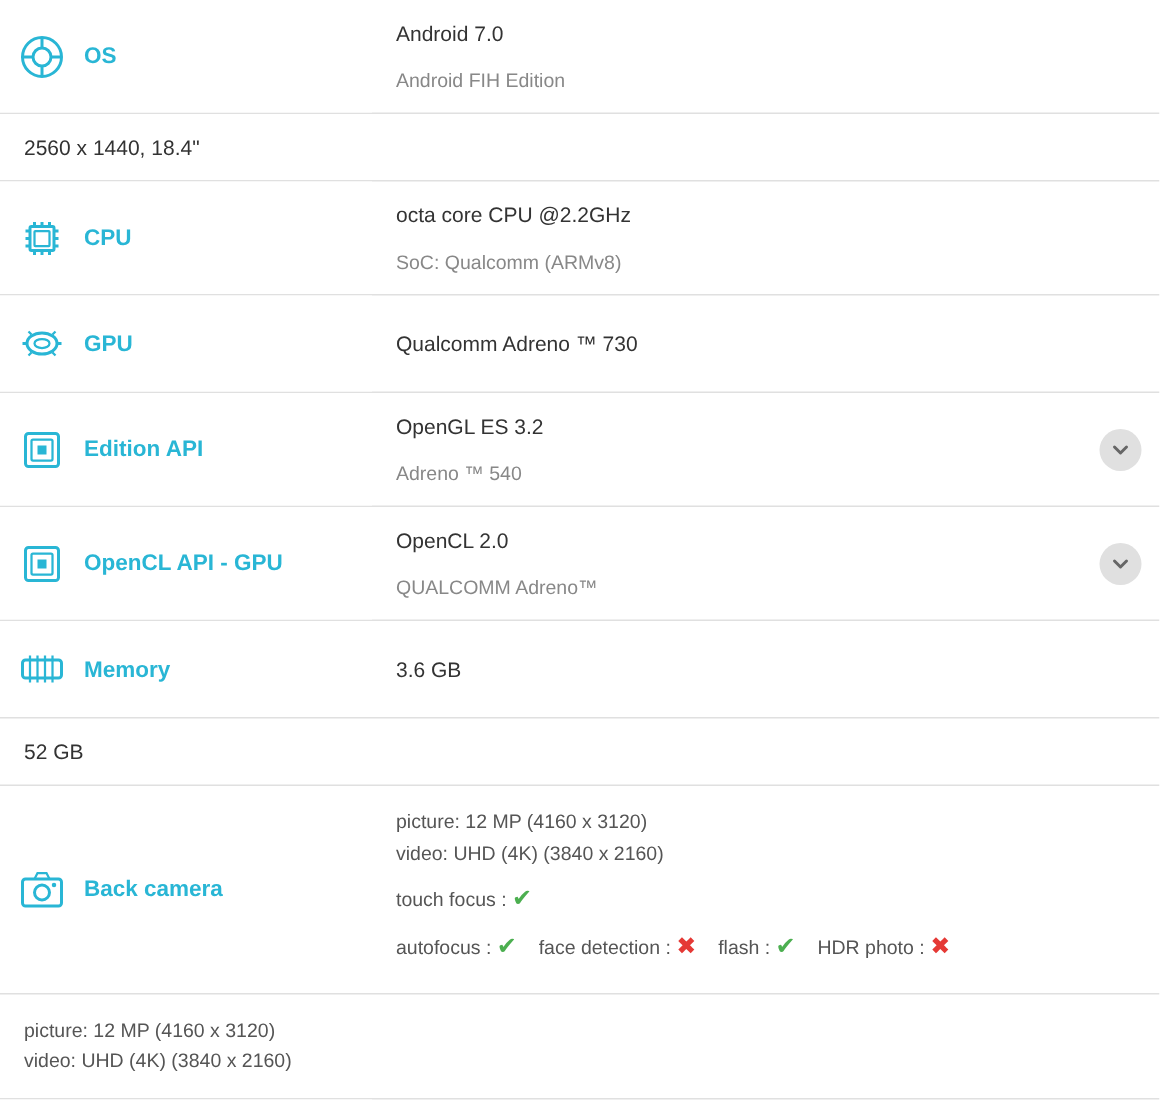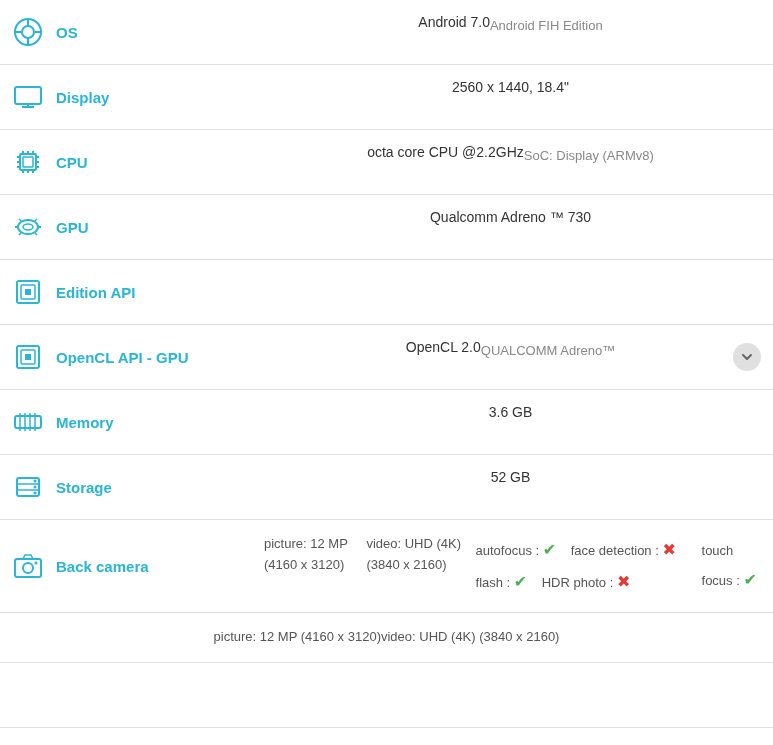--- a/index.html
+++ b/index.html
@@ -42,33 +42,33 @@
     }
     .spec-label-text {
       color: #29b6d5;
       font-size: 15px;
       font-weight: 700;
     }
     .spec-value {
       flex: 1;
       padding: 14px 16px;
       display: flex;
-      flex-direction: row;
+      flex-direction: column;
       justify-content: center;
       position: relative;
     }
     .spec-value-primary {
       font-size: 14px;
       color: #333;
       font-weight: 500;
     }
     .spec-value-secondary {
       font-size: 13px;
       color: #888;
-      margin-top: 4px;
+      margin-top: 16px;
     }
     .spec-value-line {
       font-size: 13px;
       color: #555;
       line-height: 1.6;
     }
     .chevron-btn {
       position: absolute;
       right: 12px;
       top: 50%;
@@ -115,30 +115,20 @@
       </div>
       <span class="spec-label-text">OS</span>
     </div>
     <div class="spec-value">
       <div class="spec-value-primary">Android 7.0</div>
       <div class="spec-value-secondary">Android FIH Edition</div>
     </div>
   </div>
 
   <div class="spec-row">
-    <div class="spec-label">
-      <div class="spec-icon">
-        <svg viewBox="0 0 30 30" fill="none">
-          <rect x="2" y="5" width="26" height="17" rx="2" stroke="#29b6d5" stroke-width="2"></rect>
-          <line x1="9" y1="25" x2="21" y2="25" stroke="#29b6d5" stroke-width="2"></line>
-          <line x1="15" y1="22" x2="15" y2="25" stroke="#29b6d5" stroke-width="2"></line>
-        </svg>
-      </div>
-      <span class="spec-label-text">Display</span>
-    </div>
     <div class="spec-value">
       <div class="spec-value-primary">2560 x 1440, 18.4"</div>
     </div>
   </div>
 
   <div class="spec-row">
     <div class="spec-label">
       <div class="spec-icon">
         <svg viewBox="0 0 30 30" fill="none">
           <rect x="7" y="7" width="16" height="16" rx="1" stroke="#29b6d5" stroke-width="2"></rect>
@@ -154,21 +144,21 @@
           <line x1="4" y1="20" x2="7" y2="20" stroke="#29b6d5" stroke-width="2"></line>
           <line x1="23" y1="10" x2="26" y2="10" stroke="#29b6d5" stroke-width="2"></line>
           <line x1="23" y1="15" x2="26" y2="15" stroke="#29b6d5" stroke-width="2"></line>
           <line x1="23" y1="20" x2="26" y2="20" stroke="#29b6d5" stroke-width="2"></line>
         </svg>
       </div>
       <span class="spec-label-text">CPU</span>
     </div>
     <div class="spec-value">
       <div class="spec-value-primary">octa core CPU @2.2GHz</div>
-      <div class="spec-value-secondary">SoC: Display (ARMv8)</div>
+      <div class="spec-value-secondary">SoC: Qualcomm (ARMv8)</div>
     </div>
   </div>
 
   <div class="spec-row">
     <div class="spec-label">
       <div class="spec-icon">
         <svg viewBox="0 0 30 30" fill="none">
           <ellipse cx="15" cy="15" rx="10" ry="7" stroke="#29b6d5" stroke-width="2"></ellipse>
           <ellipse cx="15" cy="15" rx="5" ry="3" stroke="#29b6d5" stroke-width="1.5"></ellipse>
           <line x1="5" y1="15" x2="2" y2="15" stroke="#29b6d5" stroke-width="2"></line>
@@ -189,20 +179,29 @@
   <div class="spec-row">
     <div class="spec-label">
       <div class="spec-icon">
         <svg viewBox="0 0 30 30" fill="none">
           <rect x="4" y="4" width="22" height="22" rx="2" stroke="#29b6d5" stroke-width="2"></rect>
           <rect x="8" y="8" width="14" height="14" rx="1" stroke="#29b6d5" stroke-width="1.5"></rect>
           <rect x="12" y="12" width="6" height="6" fill="#29b6d5"></rect>
         </svg>
       </div>
       <span class="spec-label-text">Edition API</span>
+    </div>
+    <div class="spec-value">
+      <div class="spec-value-primary">OpenGL ES 3.2</div>
+      <div class="spec-value-secondary">Adreno ™ 540</div>
+      <div class="chevron-btn">
+        <svg width="14" height="14" viewBox="0 0 14 14" fill="none">
+          <polyline points="3,5 7,9 11,5" stroke="#666" stroke-width="2" stroke-linecap="round" stroke-linejoin="round"></polyline>
+        </svg>
+      </div>
     </div>
   </div>
 
   <div class="spec-row">
     <div class="spec-label">
       <div class="spec-icon">
         <svg viewBox="0 0 30 30" fill="none">
           <rect x="4" y="4" width="22" height="22" rx="2" stroke="#29b6d5" stroke-width="2"></rect>
           <rect x="8" y="8" width="14" height="14" rx="1" stroke="#29b6d5" stroke-width="1.5"></rect>
           <rect x="12" y="12" width="6" height="6" fill="#29b6d5"></rect>
@@ -241,70 +240,57 @@
         </svg>
       </div>
       <span class="spec-label-text">Memory</span>
     </div>
     <div class="spec-value">
       <div class="spec-value-primary">3.6 GB</div>
     </div>
   </div>
 
   <div class="spec-row">
-    <div class="spec-label">
-      <div class="spec-icon">
-        <svg viewBox="0 0 30 30" fill="none">
-          <rect x="4" y="6" width="22" height="18" rx="2" stroke="#29b6d5" stroke-width="2"></rect>
-          <line x1="4" y1="12" x2="26" y2="12" stroke="#29b6d5" stroke-width="1.5"></line>
-          <line x1="4" y1="18" x2="26" y2="18" stroke="#29b6d5" stroke-width="1.5"></line>
-          <circle cx="22" cy="9" r="1.5" fill="#29b6d5"></circle>
-          <circle cx="22" cy="15" r="1.5" fill="#29b6d5"></circle>
-          <circle cx="22" cy="21" r="1.5" fill="#29b6d5"></circle>
-        </svg>
-      </div>
-      <span class="spec-label-text">Storage</span>
-    </div>
     <div class="spec-value">
       <div class="spec-value-primary">52 GB</div>
     </div>
   </div>
 
   <div class="spec-row">
     <div class="spec-label">
       <div class="spec-icon">
         <svg viewBox="0 0 30 30" fill="none">
           <rect x="2" y="8" width="26" height="18" rx="2" stroke="#29b6d5" stroke-width="2"></rect>
           <circle cx="15" cy="17" r="5" stroke="#29b6d5" stroke-width="2"></circle>
           <path d="M10 8 L12 4 L18 4 L20 8" stroke="#29b6d5" stroke-width="1.5" fill="none"></path>
           <circle cx="23" cy="12" r="1.5" fill="#29b6d5"></circle>
         </svg>
       </div>
       <span class="spec-label-text">Back camera</span>
     </div>
     <div class="spec-value">
       <div class="spec-value-line">picture: 12 MP (4160 x 3120)</div>
       <div class="spec-value-line">video: UHD (4K) (3840 x 2160)</div>
+      <div class="feature-line" style="margin-top:4px;">
+        <span>touch focus :</span>
+        <span class="status-check"> ✔</span>
+      </div>
       <div class="feature-line">
         <span>autofocus :</span>
         <span class="status-check"> ✔</span>
         &nbsp;&nbsp;
         <span>face detection :</span>
         <span class="status-cross"> ✖</span>
         &nbsp;&nbsp;
         <span>flash :</span>
         <span class="status-check"> ✔</span>
         &nbsp;&nbsp;
         <span>HDR photo :</span>
         <span class="status-cross"> ✖</span>
       </div>
-      <div class="feature-line" style="margin-top:4px;">
-        <span>touch focus :</span>
-        <span class="status-check"> ✔</span>
-      </div>
     </div>
   </div>
 
   <div class="spec-row">
     <div class="spec-value">
       <div class="spec-value-line">picture: 12 MP (4160 x 3120)</div>
       <div class="spec-value-line">video: UHD (4K) (3840 x 2160)</div>
     </div>
   </div>
 

